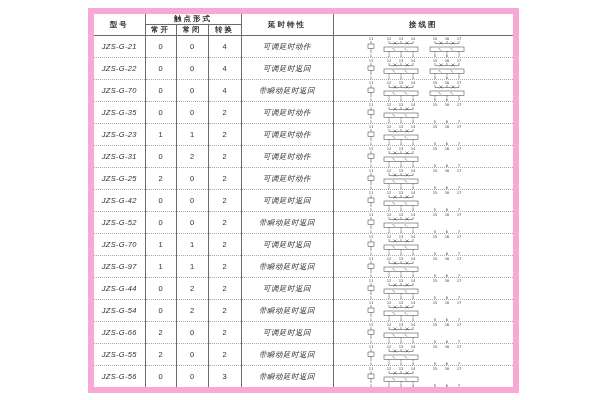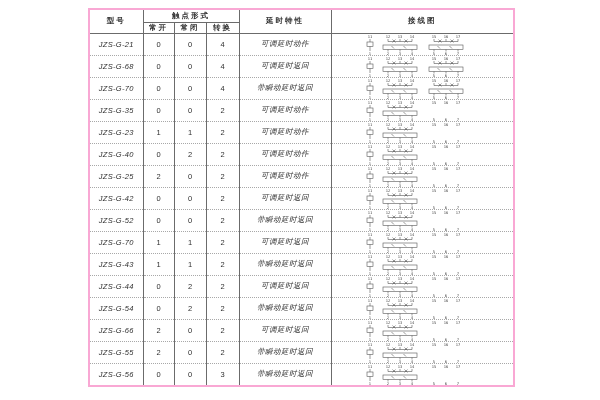--- a/index.html
+++ b/index.html
@@ -4,21 +4,21 @@
 <style>
   html,body{margin:0;padding:0;}
   body{
     width:600px;height:400px;background:#ffffff;overflow:hidden;
     font-family:"Liberation Sans","DejaVu Sans",sans-serif;
     color:#333;position:relative;
   }
   table.spec{
     position:absolute;left:88px;top:8px;width:425px;height:336px;
     border-collapse:collapse;table-layout:fixed;
-    border:2px solid #f9a8d4;
+    border:6px solid #f9a8d4;
     background:#fff;
   }
   table.spec th{
     font-size:7.5px;font-weight:600;color:#333;letter-spacing:2px;
     border:1px solid #6b6b6b;text-align:center;vertical-align:middle;
     padding:0;
   }
   table.spec td{
     font-size:7.5px;color:#2e2e2e;text-align:center;vertical-align:middle;
     border-left:1px solid #6b6b6b;border-right:1px solid #6b6b6b;
@@ -103,21 +103,21 @@
               <text x="72" y="41">3</text>
               <text x="96" y="41">4</text>
               <text x="140" y="41">5</text>
               <text x="164" y="41">6</text>
               <text x="188" y="41">7</text>
             </g>
           </svg>
         </td>
       </tr>
       <tr>
-        <td class="model">JZS-G-68</td>
+        <td class="model">JZS-G-22</td>
         <td class="num">0</td>
         <td class="num">0</td>
         <td class="num">4</td>
         <td class="delay">可调延时返回</td>
         <td class="wiring">
           <svg class="diag" width="116" height="21" viewBox="0 0 232 42">
             <g stroke="#555" stroke-width="1.2" fill="none">
               <line x1="12" y1="10" x2="12" y2="16"></line>
               <rect x="6" y="16" width="12" height="9"></rect>
               <line x1="12" y1="25" x2="12" y2="34"></line>
@@ -279,21 +279,21 @@
               <text x="72" y="41">3</text>
               <text x="96" y="41">4</text>
               <text x="140" y="41">5</text>
               <text x="164" y="41">6</text>
               <text x="188" y="41">7</text>
             </g>
           </svg>
         </td>
       </tr>
       <tr>
-        <td class="model">JZS-G-40</td>
+        <td class="model">JZS-G-31</td>
         <td class="num">0</td>
         <td class="num">2</td>
         <td class="num">2</td>
         <td class="delay">可调延时动作</td>
         <td class="wiring">
           <svg class="diag" width="116" height="21" viewBox="0 0 232 42">
             <g stroke="#555" stroke-width="1.2" fill="none">
               <line x1="12" y1="10" x2="12" y2="16"></line>
               <rect x="6" y="16" width="12" height="9"></rect>
               <line x1="12" y1="25" x2="12" y2="34"></line>
@@ -479,21 +479,21 @@
               <text x="72" y="41">3</text>
               <text x="96" y="41">4</text>
               <text x="140" y="41">5</text>
               <text x="164" y="41">6</text>
               <text x="188" y="41">7</text>
             </g>
           </svg>
         </td>
       </tr>
       <tr>
-        <td class="model">JZS-G-43</td>
+        <td class="model">JZS-G-97</td>
         <td class="num">1</td>
         <td class="num">1</td>
         <td class="num">2</td>
         <td class="delay">带瞬动延时返回</td>
         <td class="wiring">
           <svg class="diag" width="116" height="21" viewBox="0 0 232 42">
             <g stroke="#555" stroke-width="1.2" fill="none">
               <line x1="12" y1="10" x2="12" y2="16"></line>
               <rect x="6" y="16" width="12" height="9"></rect>
               <line x1="12" y1="25" x2="12" y2="34"></line>

